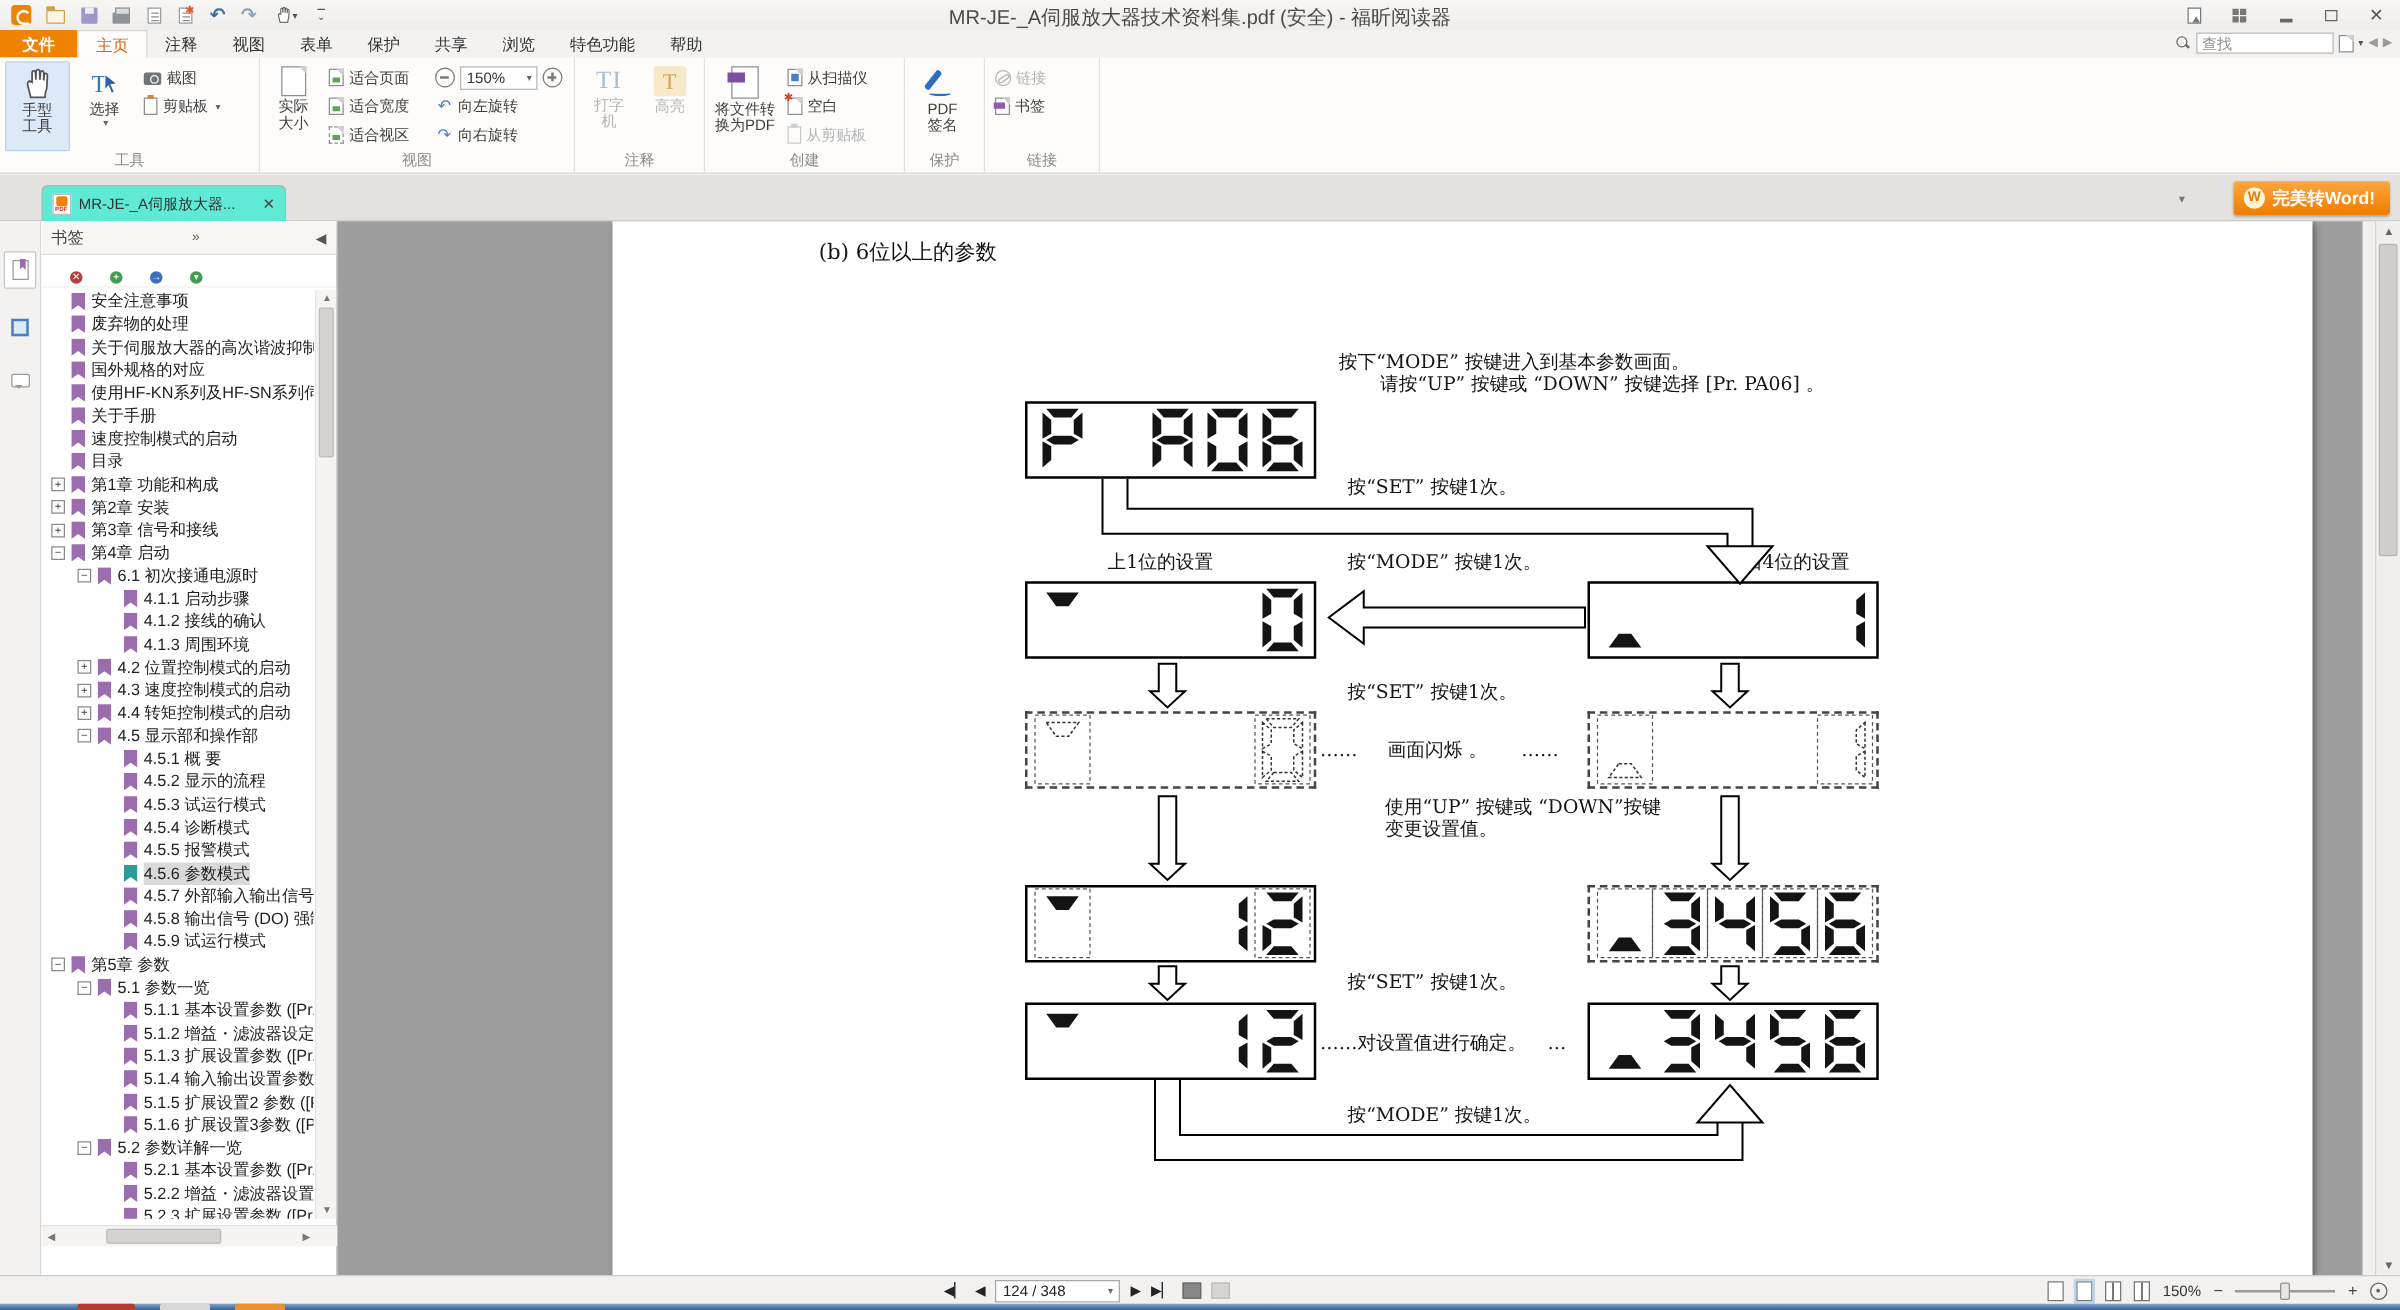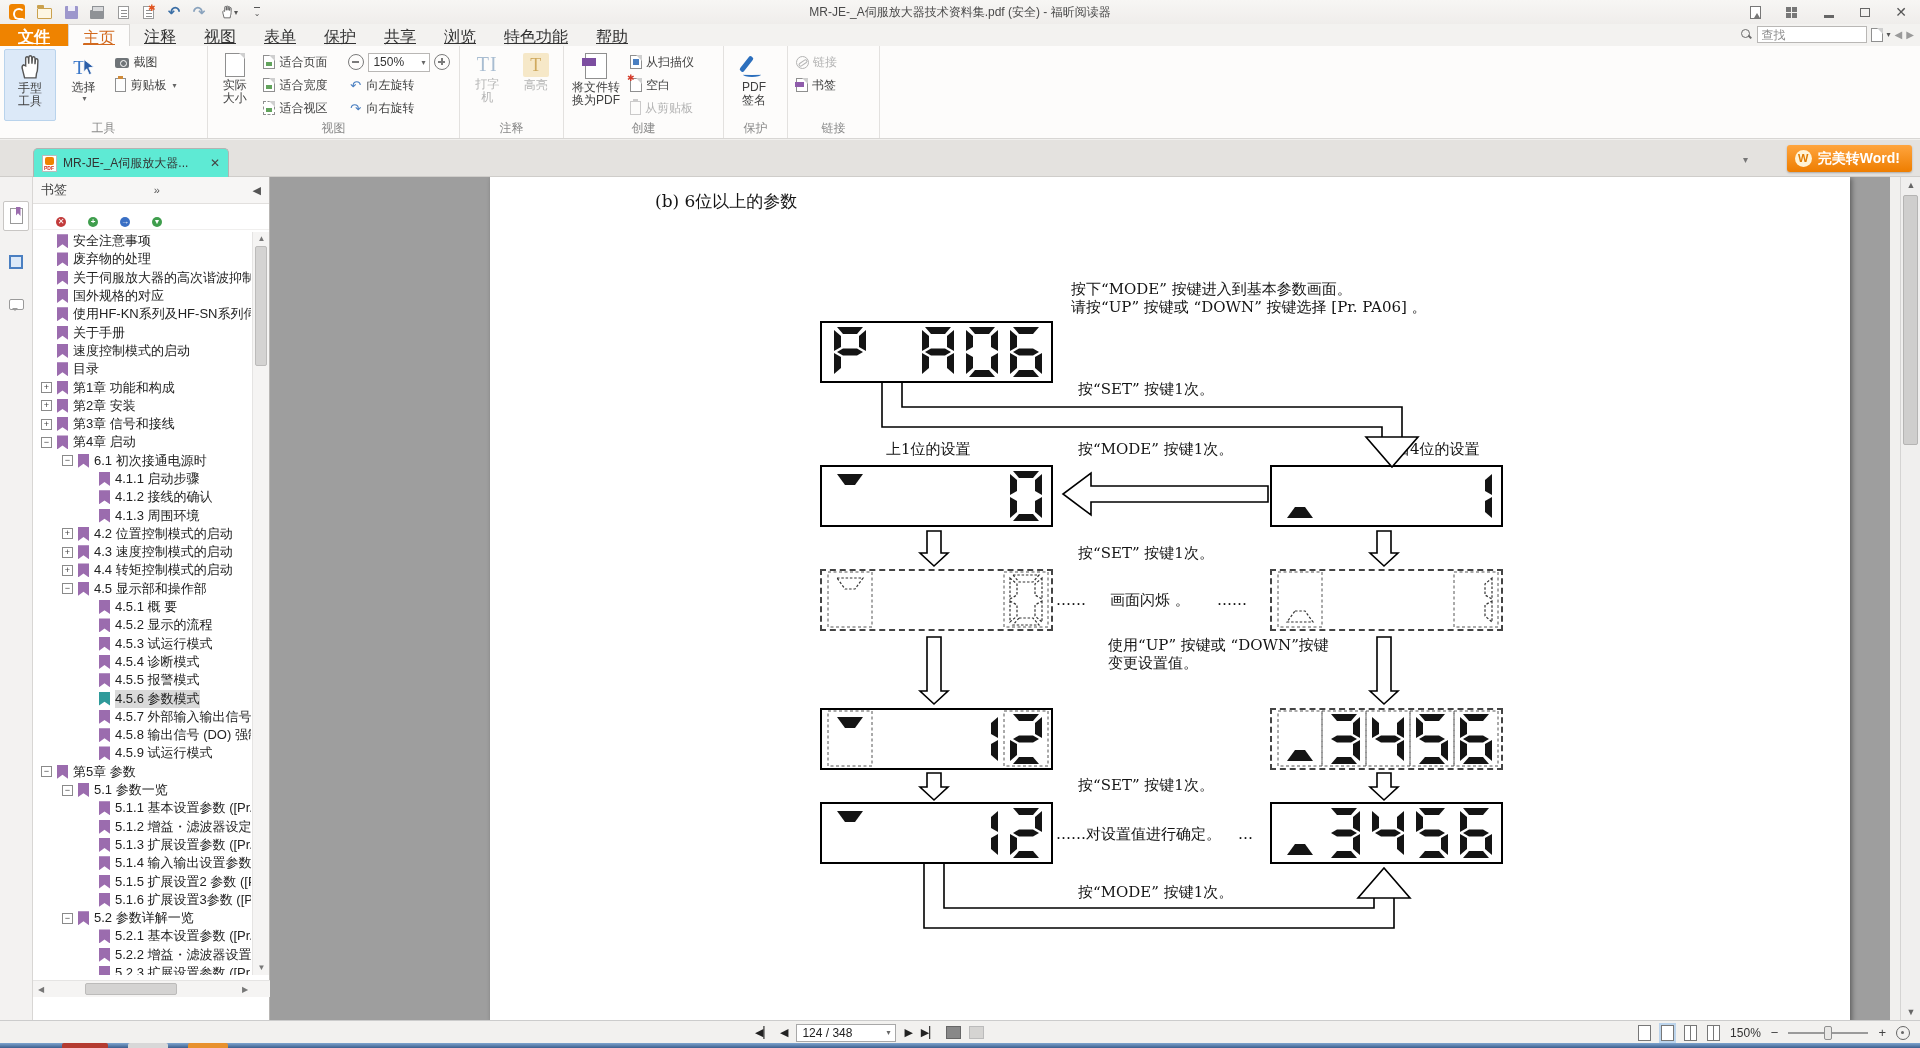--- a/index.html
+++ b/index.html
@@ -3,21 +3,21 @@
 <meta charset="utf-8">
 <style>
   html,body{margin:0;padding:0;background:#fff;}
   *{box-sizing:border-box;}
   #app{position:relative;width:1920px;height:1048px;overflow:hidden;
        font-family:"Liberation Sans","DejaVu Sans",sans-serif;font-size:12px;color:#3c3c3c;background:#f1f0ee;}
 
   
   #titlebar{position:absolute;left:0;top:0;width:1920px;height:24px;background:linear-gradient(#f7f6f4,#efedeb);}
   .qicon{position:absolute;top:3px;width:18px;height:18px;display:flex;align-items:center;justify-content:center;font-size:14px;}
-  #title-text{position:absolute;left:0;right:0;top:4px;text-align:center;font-size:12px;color:#4a4a4a;}
+  #title-text{position:absolute;left:0;right:0;top:4px;text-align:center;font-size:16px;color:#4a4a4a;}
   .winctl{position:absolute;top:0;width:34px;height:24px;display:flex;align-items:center;justify-content:center;color:#555;}
   .logo-sq{width:16px;height:16px;border-radius:3px;background:#ef8300;position:relative;}
   .logo-sq::after{content:"";position:absolute;left:4px;top:4px;width:8px;height:8px;border:2px solid #fff;border-radius:50% 50% 0 50%;border-right-color:transparent;}
   .ic-folder{width:15px;height:11px;border:1.5px solid #caa14f;background:#fdf6e3;border-radius:1px;position:relative;margin-top:3px;}
   .ic-folder::before{content:"";position:absolute;left:-1px;top:-4px;width:7px;height:3px;background:#caa14f;border-radius:1px 1px 0 0;}
   .ic-floppy{width:13px;height:13px;background:#9d97cc;border-radius:1px;position:relative;}
   .ic-floppy::before{content:"";position:absolute;left:3px;top:0;width:7px;height:5px;background:#efeef8;}
   .ic-print{width:14px;height:9px;background:#8f9296;border-radius:1px;position:relative;margin-top:4px;}
   .ic-print::before{content:"";position:absolute;left:2px;top:-4px;width:10px;height:4px;background:#d9dadc;border:1px solid #8f9296;}
   .ic-page{width:11px;height:13px;background:#fff;border:1px solid #9a9a9a;position:relative;}
@@ -32,21 +32,21 @@
      linear-gradient(#777,#777) 0 6px/5px 5px no-repeat,
      linear-gradient(#777,#777) 6px 6px/5px 5px no-repeat;}
   .ic-share{width:11px;height:13px;border:1px solid #777;background:#fff;position:relative;}
   .ic-share::after{content:"";position:absolute;left:3px;top:3px;border:3px solid transparent;border-bottom:5px solid #777;}
   .ic-min{width:10px;height:3px;background:#666;margin-top:8px;}
   .ic-max{width:10px;height:9px;border:1.5px solid #666;}
   .ic-close{font-size:14px;color:#555;}
 
   
   #menubar{position:absolute;left:0;top:24px;width:1920px;height:22px;background:#f3f2f0;display:flex;align-items:stretch;}
-  .mtab{padding:3px 14px 0 14px;font-size:16px;color:#333;text-decoration:underline;}
+  .mtab{padding:3px 14px 0 14px;font-size:13px;color:#333;}
   #file-tab{background:#ef8300;color:#fff;font-weight:bold;padding:3px 18px 0 18px;}
   .mtab.active{background:#fdfcfb;border:1px solid #d8d6d4;border-bottom:none;color:#d2691e;}
   #find-area{position:absolute;right:6px;top:2px;display:flex;align-items:center;gap:4px;}
   .mag{width:13px;height:13px;position:relative;}
   .mag::before{content:"";position:absolute;left:1px;top:1px;width:7px;height:7px;border:1.5px solid #6b6b6b;border-radius:50%;}
   .mag::after{content:"";position:absolute;left:8px;top:8px;width:4px;height:1.5px;background:#6b6b6b;transform:rotate(45deg);}
   #find-input{width:110px;height:17px;border:1px solid #b9b7b5;background:#fff;font-size:12px;padding:0 4px;color:#701a75;}
   #find-input::placeholder{color:#8d8d8d;}
   .find-btn{color:#9a9a9a;font-size:10px;}
 
@@ -693,21 +693,21 @@
       <div id="bm-hthumb"></div>
       <span class="hs-arrow" style="right:17px">▶</span>
     </div>
   </div>
 
   <div id="content">
     <div id="page">
       <div class="doc-t" style="left:165px;top:14px">(b) 6位以上的参数</div>
 
       <div class="doc-a" style="left:581px;top:104px">按下“MODE” 按键进入到基本参数画面。</div>
-      <div class="doc-a" style="left:581px;top:122px">请按“UP” 按键或 “DOWN” 按键选择 [Pr. PA06] 。</div>
+      <div class="doc-a" style="left:614px;top:122px">请按“UP” 按键或 “DOWN” 按键选择 [Pr. PA06] 。</div>
       <div class="doc-a" style="left:588px;top:204px">按“SET” 按键1次。</div>
       <div class="doc-a" style="left:396px;top:264px">上1位的设置</div>
       <div class="doc-a" style="left:588px;top:264px">按“MODE” 按键1次。</div>
       <div class="doc-a" style="left:905px;top:264px">后4位的设置</div>
       <div class="doc-a" style="left:588px;top:368px">按“SET” 按键1次。</div>
       <div class="doc-a" style="left:566px;top:415px">……</div>
       <div class="doc-a" style="left:620px;top:415px">画面闪烁 。</div>
       <div class="doc-a" style="left:727px;top:415px">……</div>
       <div class="doc-a" style="left:618px;top:460px">使用“UP” 按键或 “DOWN”按键</div>
       <div class="doc-a" style="left:618px;top:478px">变更设置值。</div>

